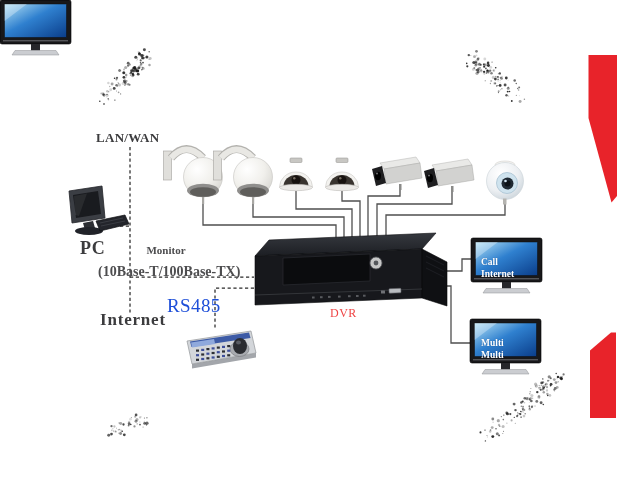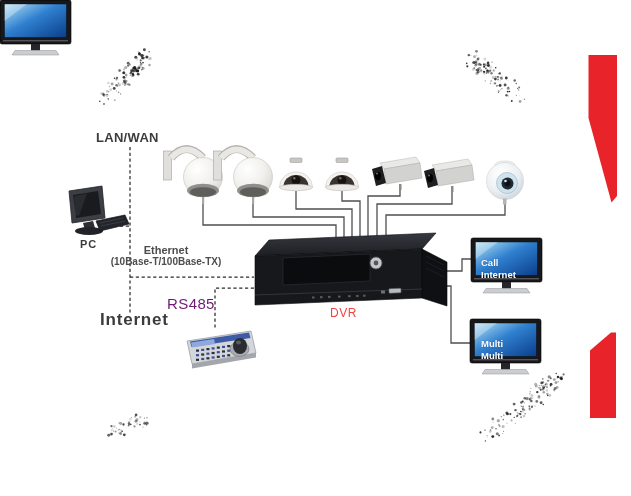--- a/index.html
+++ b/index.html
@@ -1,36 +1,36 @@
 <!DOCTYPE html>
 <html><head>
 <meta charset="utf-8">
 <style>
   html,body{margin:0;padding:0;background:#ffffff;}
   .canvas{
     position:relative;
     width:631px;height:496px;
     background:#ffffff;
     overflow:hidden;
-    font-family:Liberation Sans, sans-serif;
+    font-family:Liberation Serif, serif;
   }
   .canvas svg{position:absolute;left:0;top:0;}
   .lbl{
     position:absolute;
     color:#3c3c3e;
     white-space:nowrap;
     user-select:none;
   }
   .lbl-lanwan{left:96px;top:130px;font-size:13px;font-weight:600;letter-spacing:.3px;}
-  .lbl-pc{left:80px;top:238px;font-size:11px;font-weight:600;letter-spacing:.8px;}
+  .lbl-pc{left:80px;top:238px;font-size:18px;font-weight:600;letter-spacing:.8px;}
   .lbl-eth{left:98px;top:244px;width:136px;text-align:center;color:#4d4d4f;}
   .lbl-eth .l1{font-size:11px;font-weight:600;}
-  .lbl-eth .l2{font-size:10px;font-weight:600;margin-top:0px;}
+  .lbl-eth .l2{font-size:14px;font-weight:600;margin-top:8px;}
   .lbl-internet{left:100px;top:310px;font-size:17px;font-weight:600;letter-spacing:.8px;}
-  .lbl-rs485{left:167px;top:295px;font-size:15px;font-weight:500;color:#701a75;letter-spacing:.4px;}
+  .lbl-rs485{left:167px;top:295px;font-size:19px;font-weight:500;color:#1d4ed8;letter-spacing:.4px;}
   .lbl-dvr{left:330px;top:306px;font-size:12px;font-weight:500;letter-spacing:.5px;color:#ef4444;}
   .mon-text{
     position:absolute;color:#ffffff;font-size:9.5px;font-weight:700;
     line-height:11.5px;text-shadow:0 0 1px rgba(0,40,90,.55);margin-top:10px;
   }
   .mon-text-call{left:481px;top:247px;}
   .mon-text-multi{left:481px;top:328px;text-align:right;}
 </style>
 </head>
 <body>
@@ -591,21 +591,21 @@
     <rect x="31" y="44" width="9" height="6.5" fill="#26262a"></rect>
     <polygon points="15,50.5 56,50.5 59,55 12,55" fill="#cbcdd1" stroke="#8f9195" stroke-width="0.5"></polygon>
   </g>
   <use href="#monitor" x="471" y="238"></use>
   <use href="#monitor" x="470" y="319"></use>
 </svg>
 
   <div class="lbl lbl-lanwan">LAN/WAN</div>
   <div class="lbl lbl-pc">PC</div>
   <div class="lbl lbl-eth">
-    <div class="l1">Ethernet</div>
+    <div class="l1">Monitor</div>
     <div class="l2">(10Base-T/100Base-TX)</div>
   </div>
   <div class="lbl lbl-internet">Internet</div>
   <div class="lbl lbl-rs485">RS485</div>
   <div class="lbl lbl-dvr">DVR</div>
 
   <div class="mon-text mon-text-call">
     <div>Call</div>
     <div>Internet</div>
   </div>

